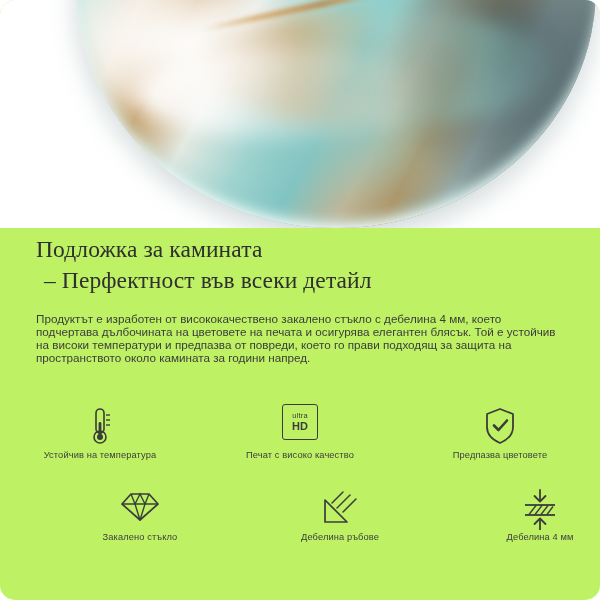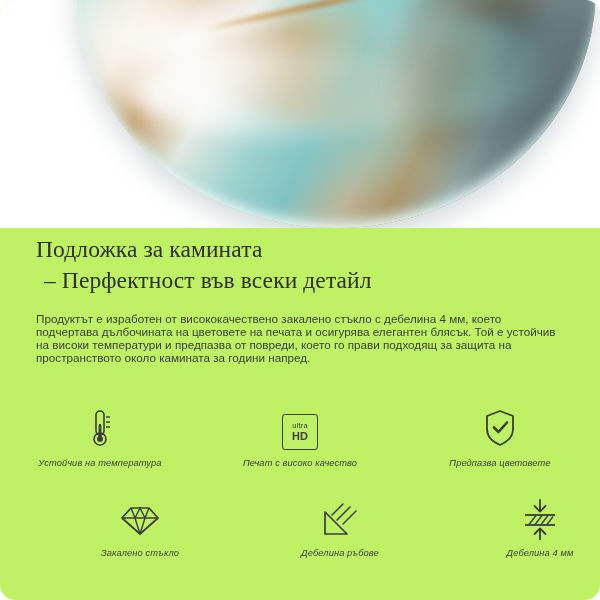--- a/index.html
+++ b/index.html
@@ -164,29 +164,28 @@
   .feature {
     flex: 1 1 33.333%;
     display: flex;
     flex-direction: column;
     align-items: center;
     text-align: center;
   }
   .feature .glyph {
     height: 46px;
     display: flex;
-    align-items: flex-end;
+    align-items: flex-start;
     justify-content: center;
   }
   .feature .caption {
-    margin-top: 8px;
+    margin-top: 0;
     font-size: 9.3px;
     color: #3d3d3d;
     letter-spacing: .1px;
-    font-style: italic;
   }
   .feature-row.second { margin-top: 26px; padding-left: 40px; }
 
   .ultrahd {
     width: 34px;
     height: 34px;
     border: 1.6px solid #3c3c3c;
     border-radius: 3px;
     display: flex;
     flex-direction: column;

